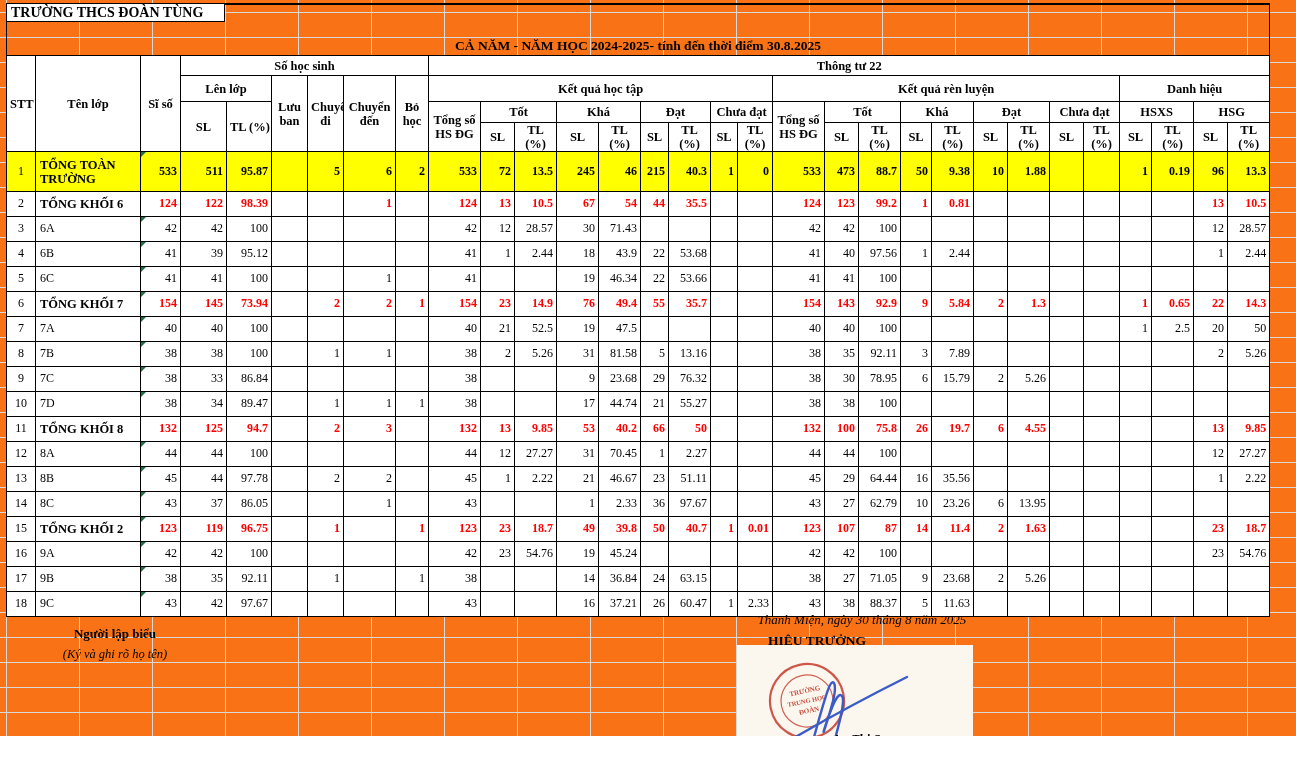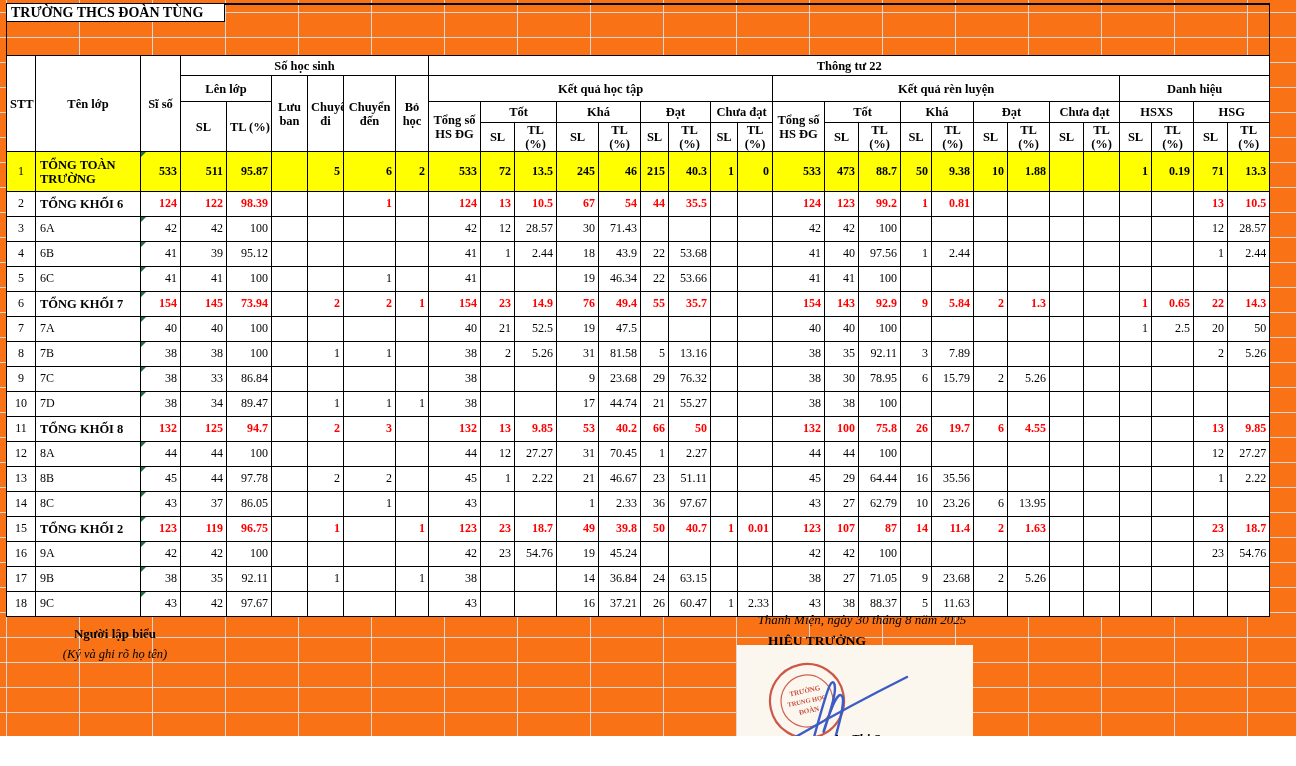--- a/index.html
+++ b/index.html
@@ -51,20 +51,21 @@
 </style>
 </head>
 <body>
 
 <div class="canvas">
   <div class="grid-bg"></div>
   <div class="topline"></div>
   <div class="vline-l"></div>
   <div class="vline-r"></div>
   <div class="schoolcell">TRƯỜNG THCS ĐOÀN TÙNG</div>
+  <div class="title2">CẢ NĂM - NĂM HỌC 2024-2025- tính đến thời điểm 30.8.2025</div>
 
   <table class="sheet">
     <colgroup>
         <col style="width: 29px;">
         <col style="width: 105px;">
         <col style="width: 40px;">
         <col style="width: 46px;">
         <col style="width: 45px;">
         <col style="width: 36px;">
         <col style="width: 36px;">
@@ -174,21 +175,21 @@
           <td>473</td>
           <td>88.7</td>
           <td>50</td>
           <td>9.38</td>
           <td>10</td>
           <td>1.88</td>
           <td></td>
           <td></td>
           <td>1</td>
           <td>0.19</td>
-          <td>71</td>
+          <td>96</td>
           <td>13.3</td>
         </tr>
         <tr class="group">
           <td class="c">2</td>
           <td class="name">TỔNG KHỐI 6</td>
           <td>124</td>
           <td>122</td>
           <td>98.39</td>
           <td></td>
           <td></td>

